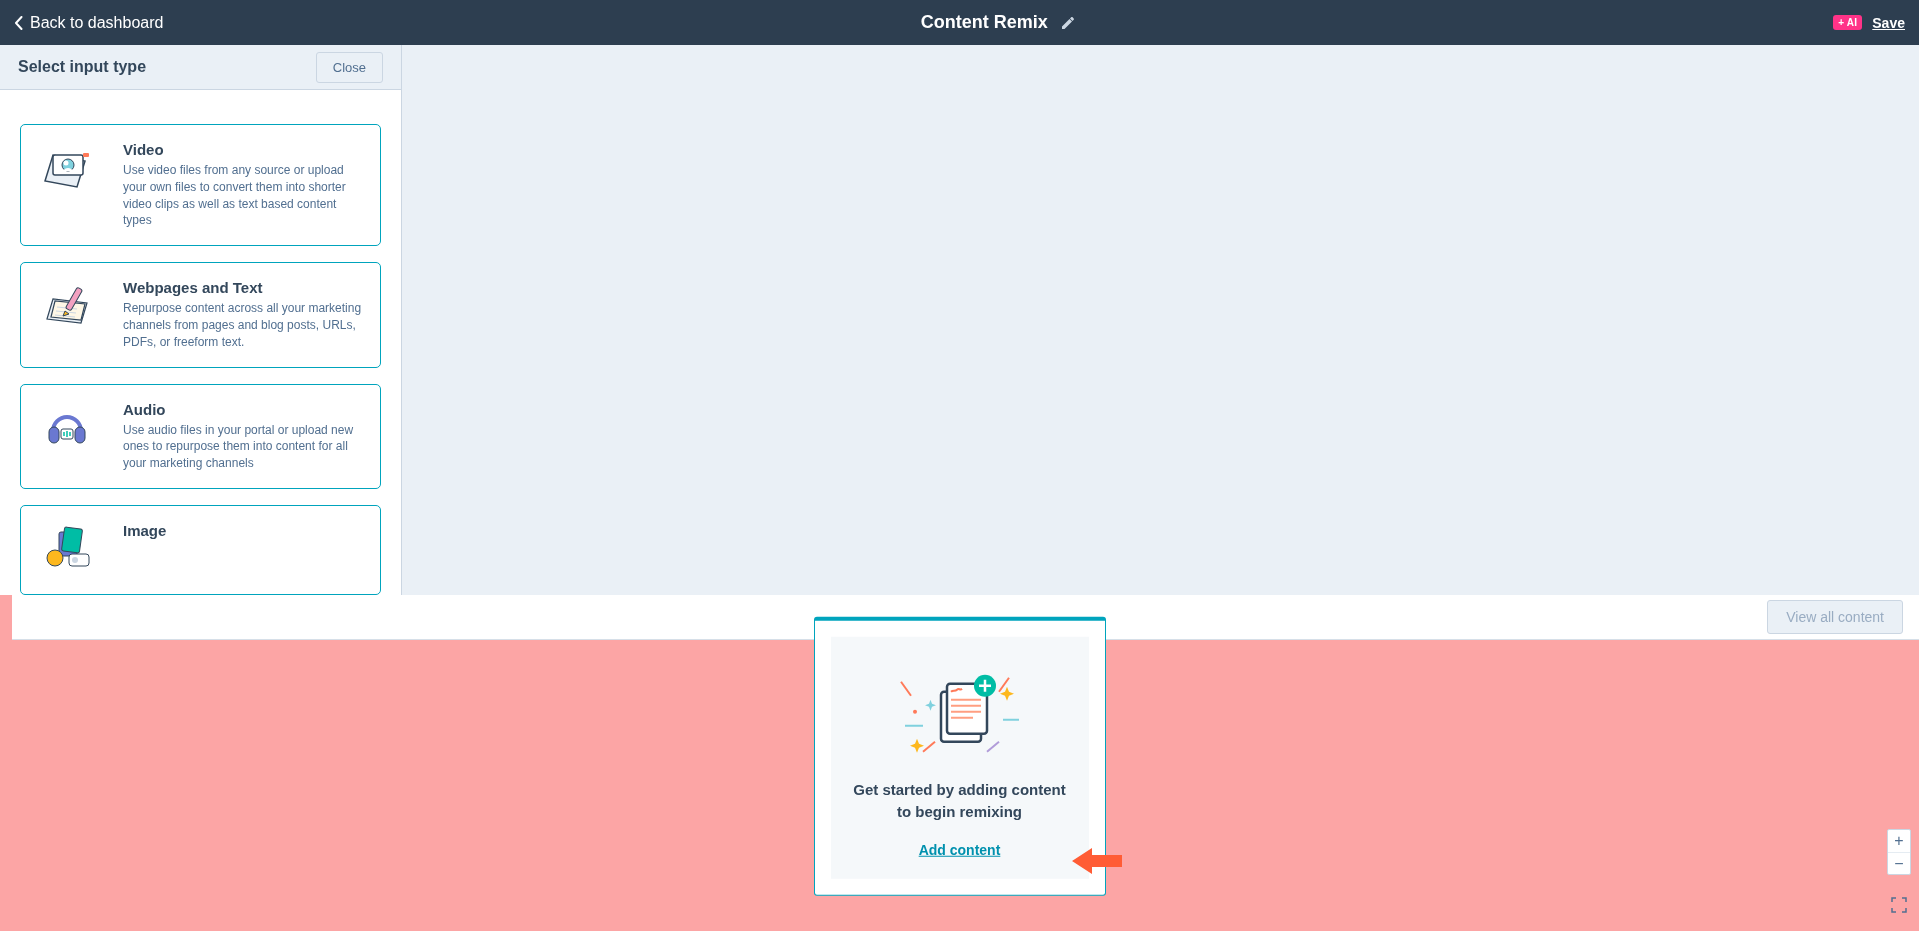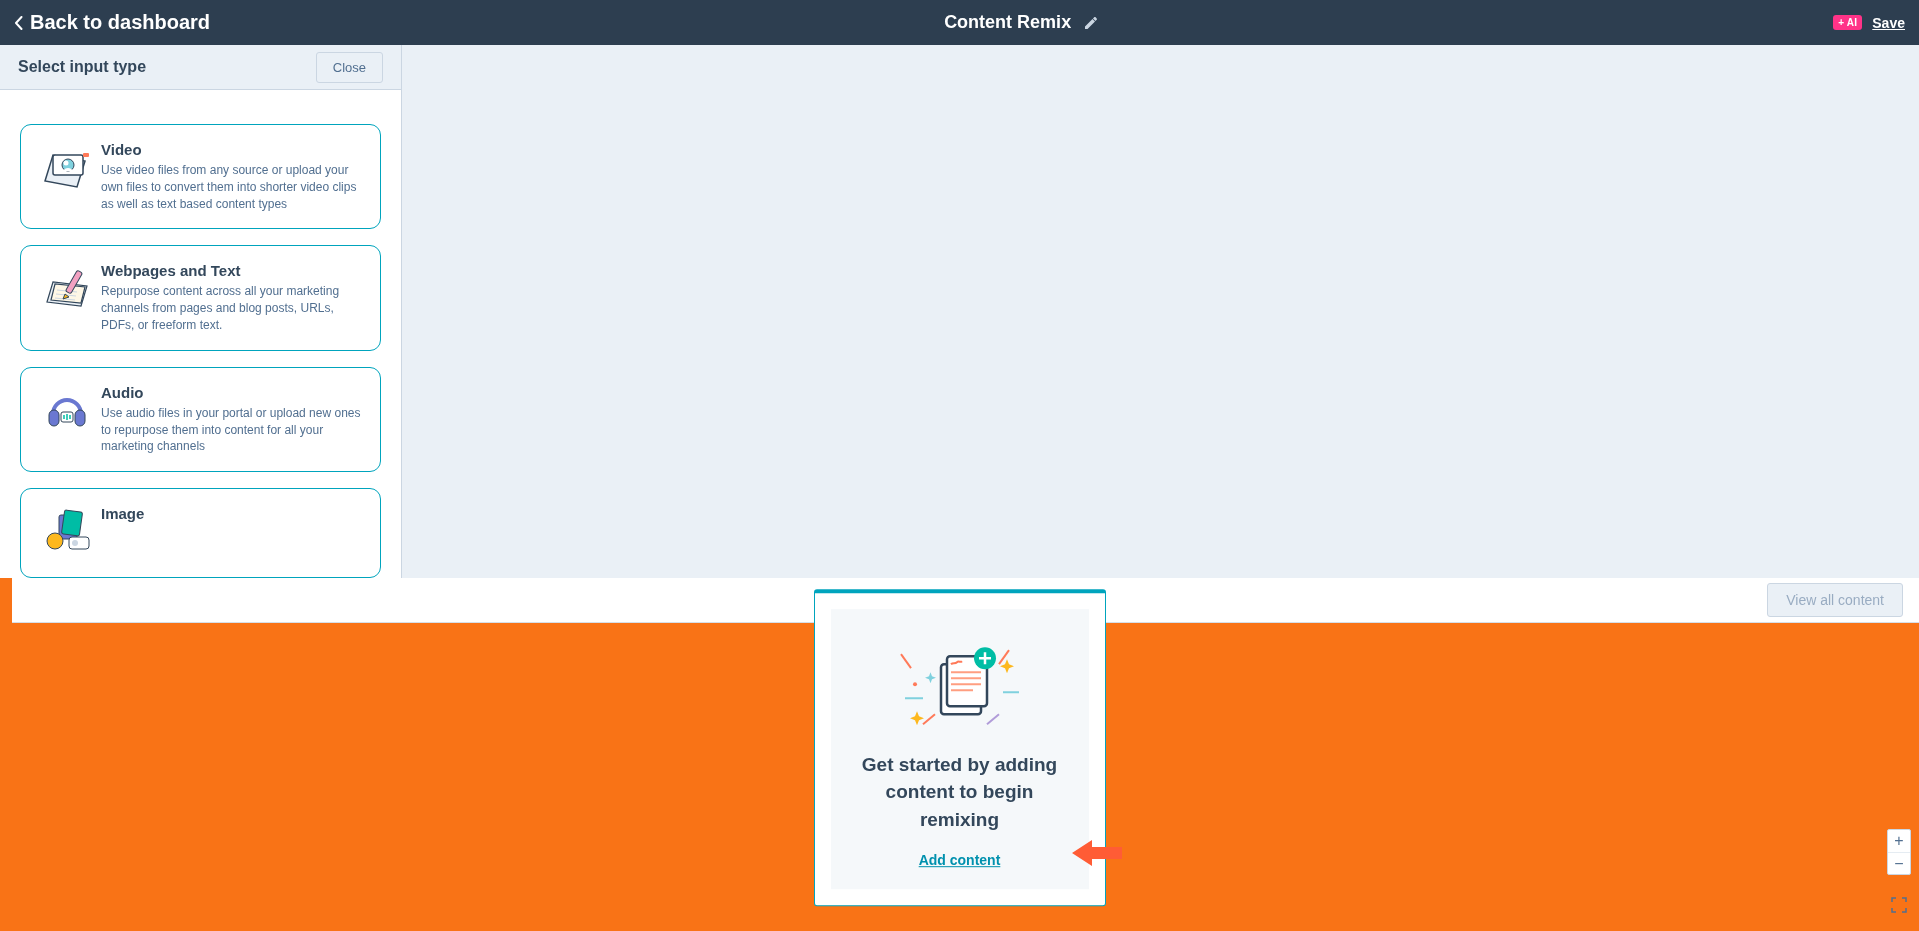--- a/index.html
+++ b/index.html
@@ -14,21 +14,21 @@
     height: 45px;
     background: #2d3e50;
     display: flex;
     align-items: center;
     justify-content: space-between;
     padding: 0 14px;
     color: #fff;
   }
   .topbar-left { display: flex; align-items: center; cursor: pointer; }
   .topbar-left .chev { margin-right: 6px; display:flex; align-items:center; }
-  .topbar-left span.label { font-weight: 700; font-size: 20px; }
+  .topbar-left span.label { font-weight: 400; font-size: 16px; }
   .topbar-center { display:flex; align-items:center; gap:12px; }
   .topbar-center .title { font-weight:700; font-size:18px; color:#fff;text-align:center; }
   .topbar-center .pencil { color:#cbd6e2; cursor:pointer; display:flex; }
   .topbar-right { display:flex; align-items:center; gap:10px; }
   .ai-pill {
     background:#ff3388;
     color:#fff;
     font-size:10px;
     font-weight:700;
     padding:2px 5px;
@@ -74,43 +74,43 @@
     cursor:pointer;
   }
   .options {
     padding:34px 20px 0 20px;
     display:flex;
     flex-direction:column;
     gap:16px;
   }
   .option-card {
     border:1px solid #00a4bd;
-    border-radius:11px;
+    border-radius:5px;
     padding:16px 18px;
     display:flex;
-    gap:6px;
+    gap:28px;
     cursor:pointer;
     background:#fff;
   }
   .option-icon {
     width:56px;
     height:56px;
     flex:0 0 56px;
     display:flex;
     align-items:center;
     justify-content:center;
   }
   .option-text h3 { font-size:15px; font-weight:700; margin-bottom:4px; color:#33475b;}
   .option-text p { font-size:12px; line-height:1.4; color:#516f90; }
 
   
   .canvas {
     flex:1;
     position:relative;
-    background:#f97316;
+    background:#fca5a5;
     padding-left:12px;
   }
   .canvas-topstrip {
     height:45px;
     background:#fff;
     border-bottom:1px solid #d6dfe8;
     display:flex;
     align-items:center;
     justify-content:flex-end;
     padding:0 16px;
@@ -145,21 +145,21 @@
   }
   .illus {
     width:100%;
     height:120px;
     display:flex;
     align-items:center;
     justify-content:center;
     margin-bottom:8px;
   }
   .center-inner .msg {
-    font-size:19px;
+    font-size:15px;
     font-weight:600;
     color:#33475b;
     line-height:1.45;
     margin-bottom:18px;
   }
   .add-content-link {
     color:#0091ae;
     font-weight:700;
     text-decoration:underline;
     font-size:14px;

